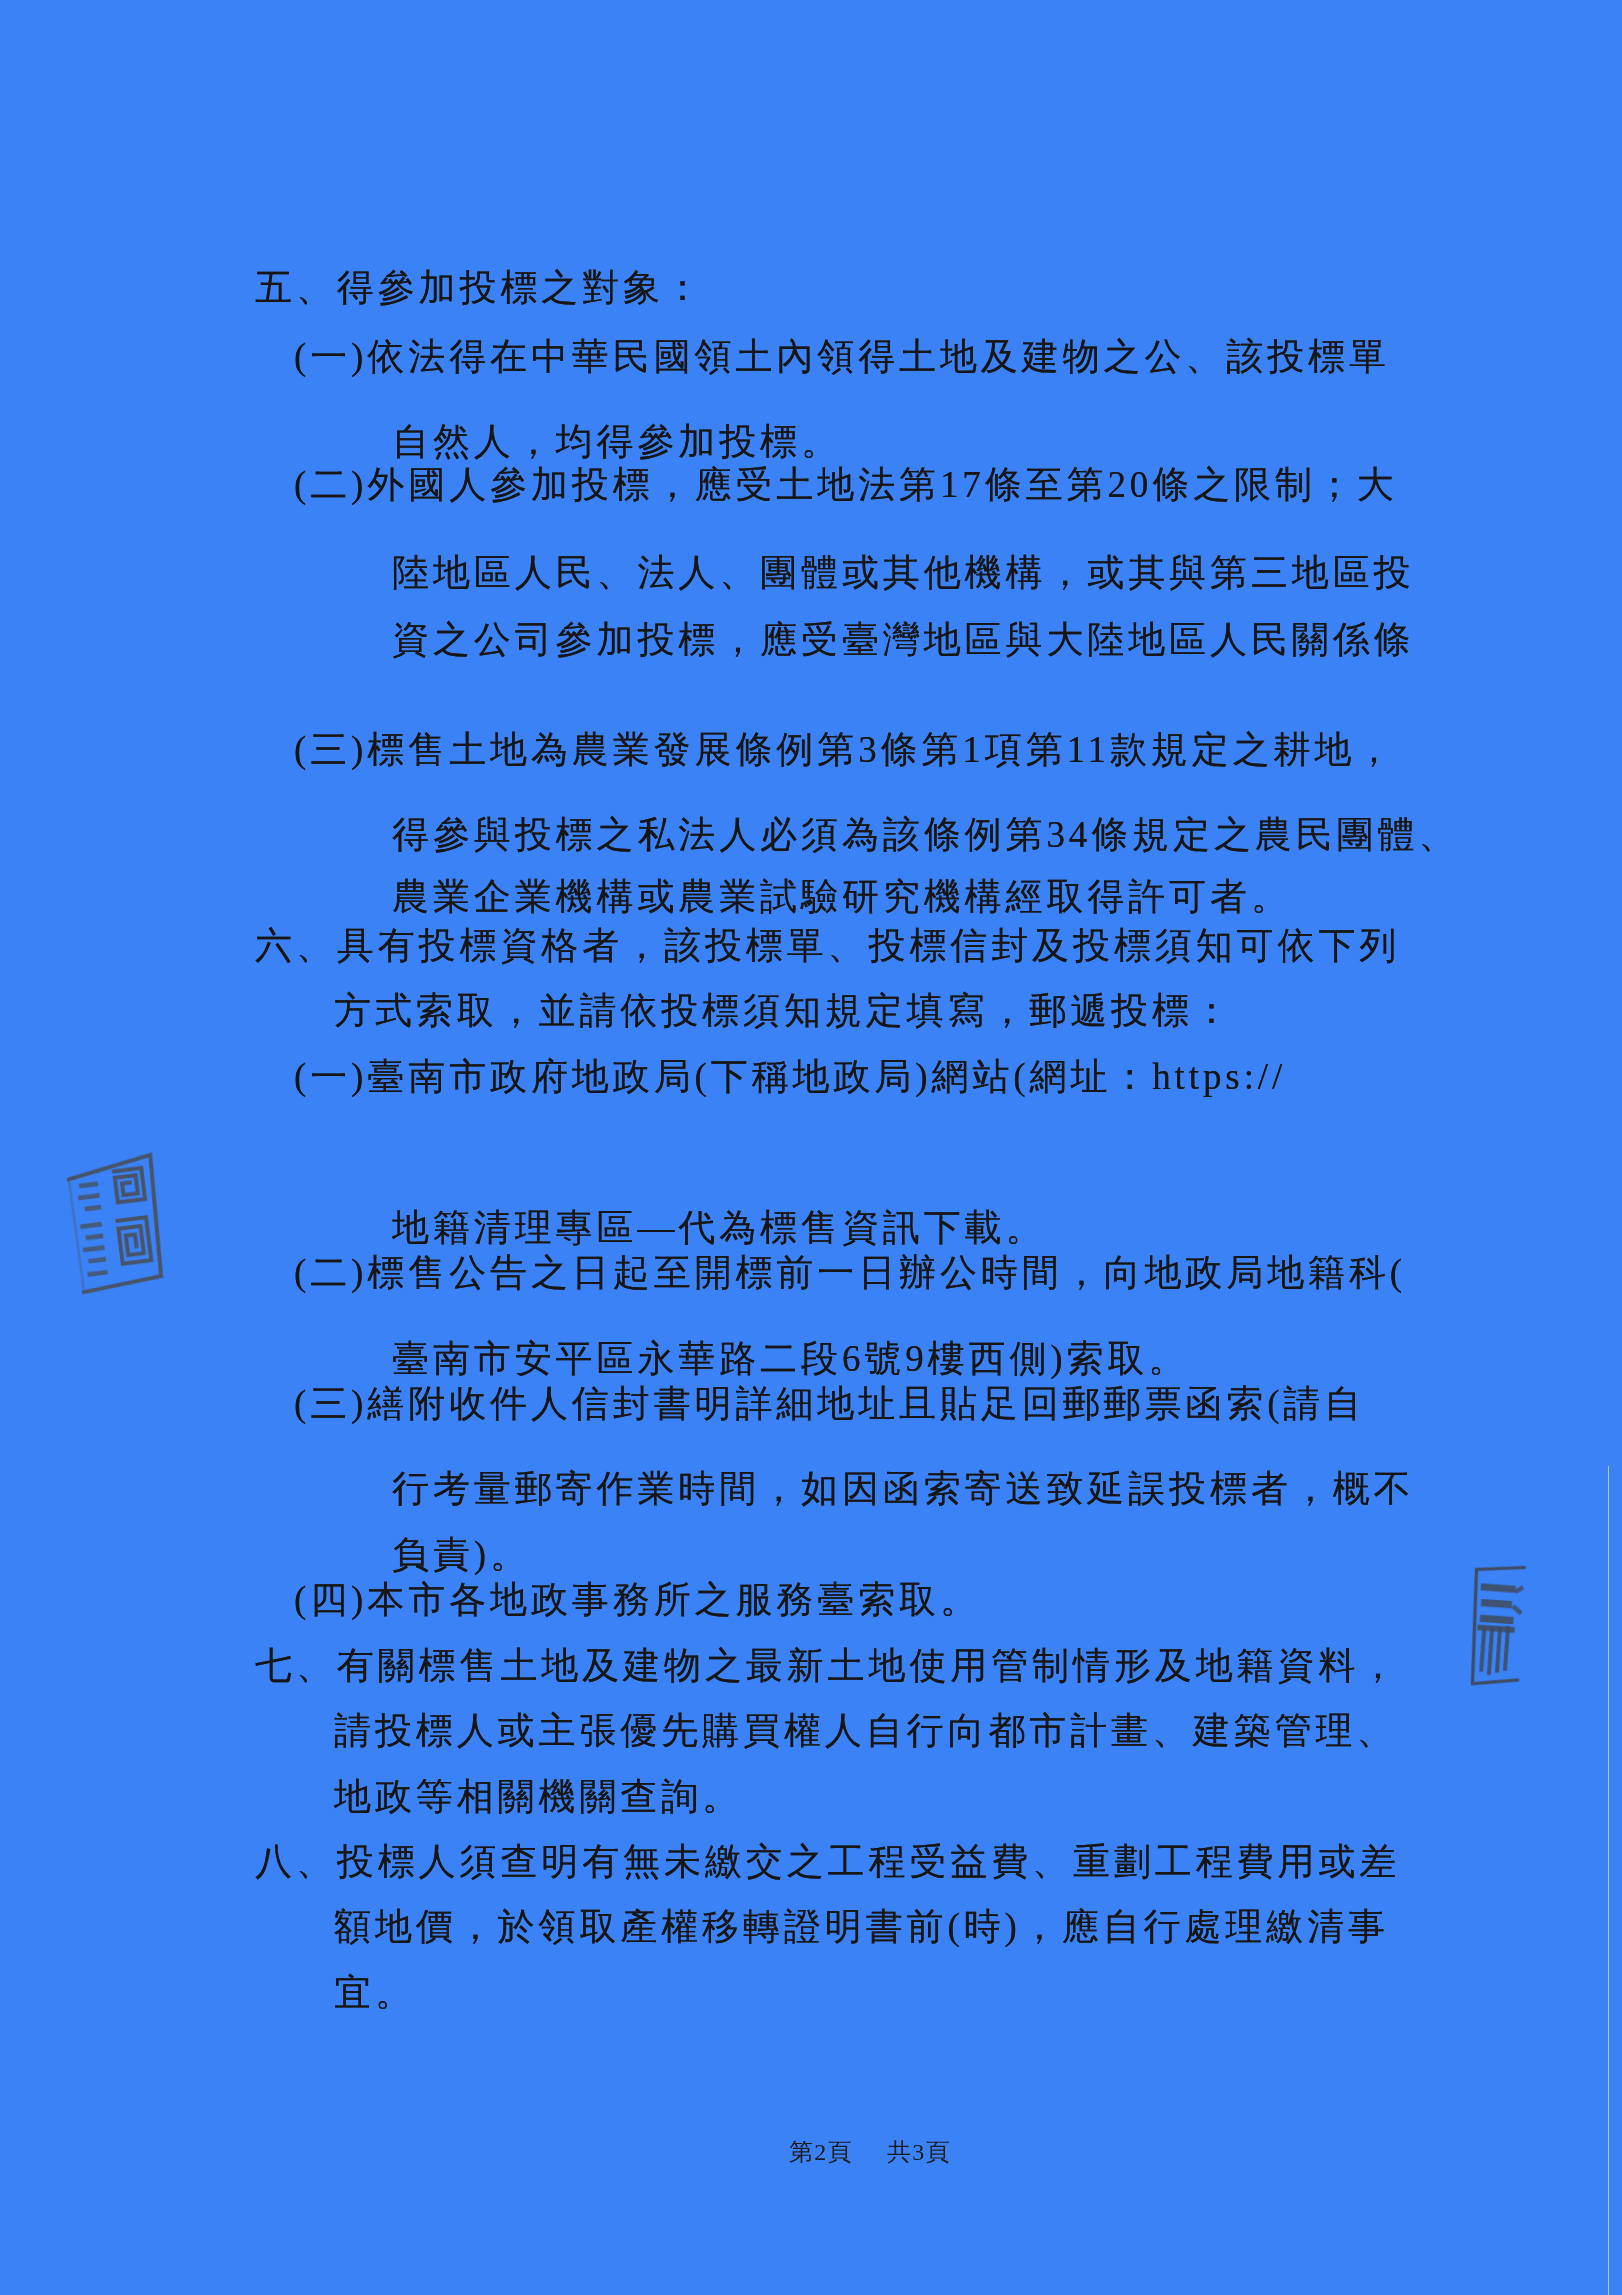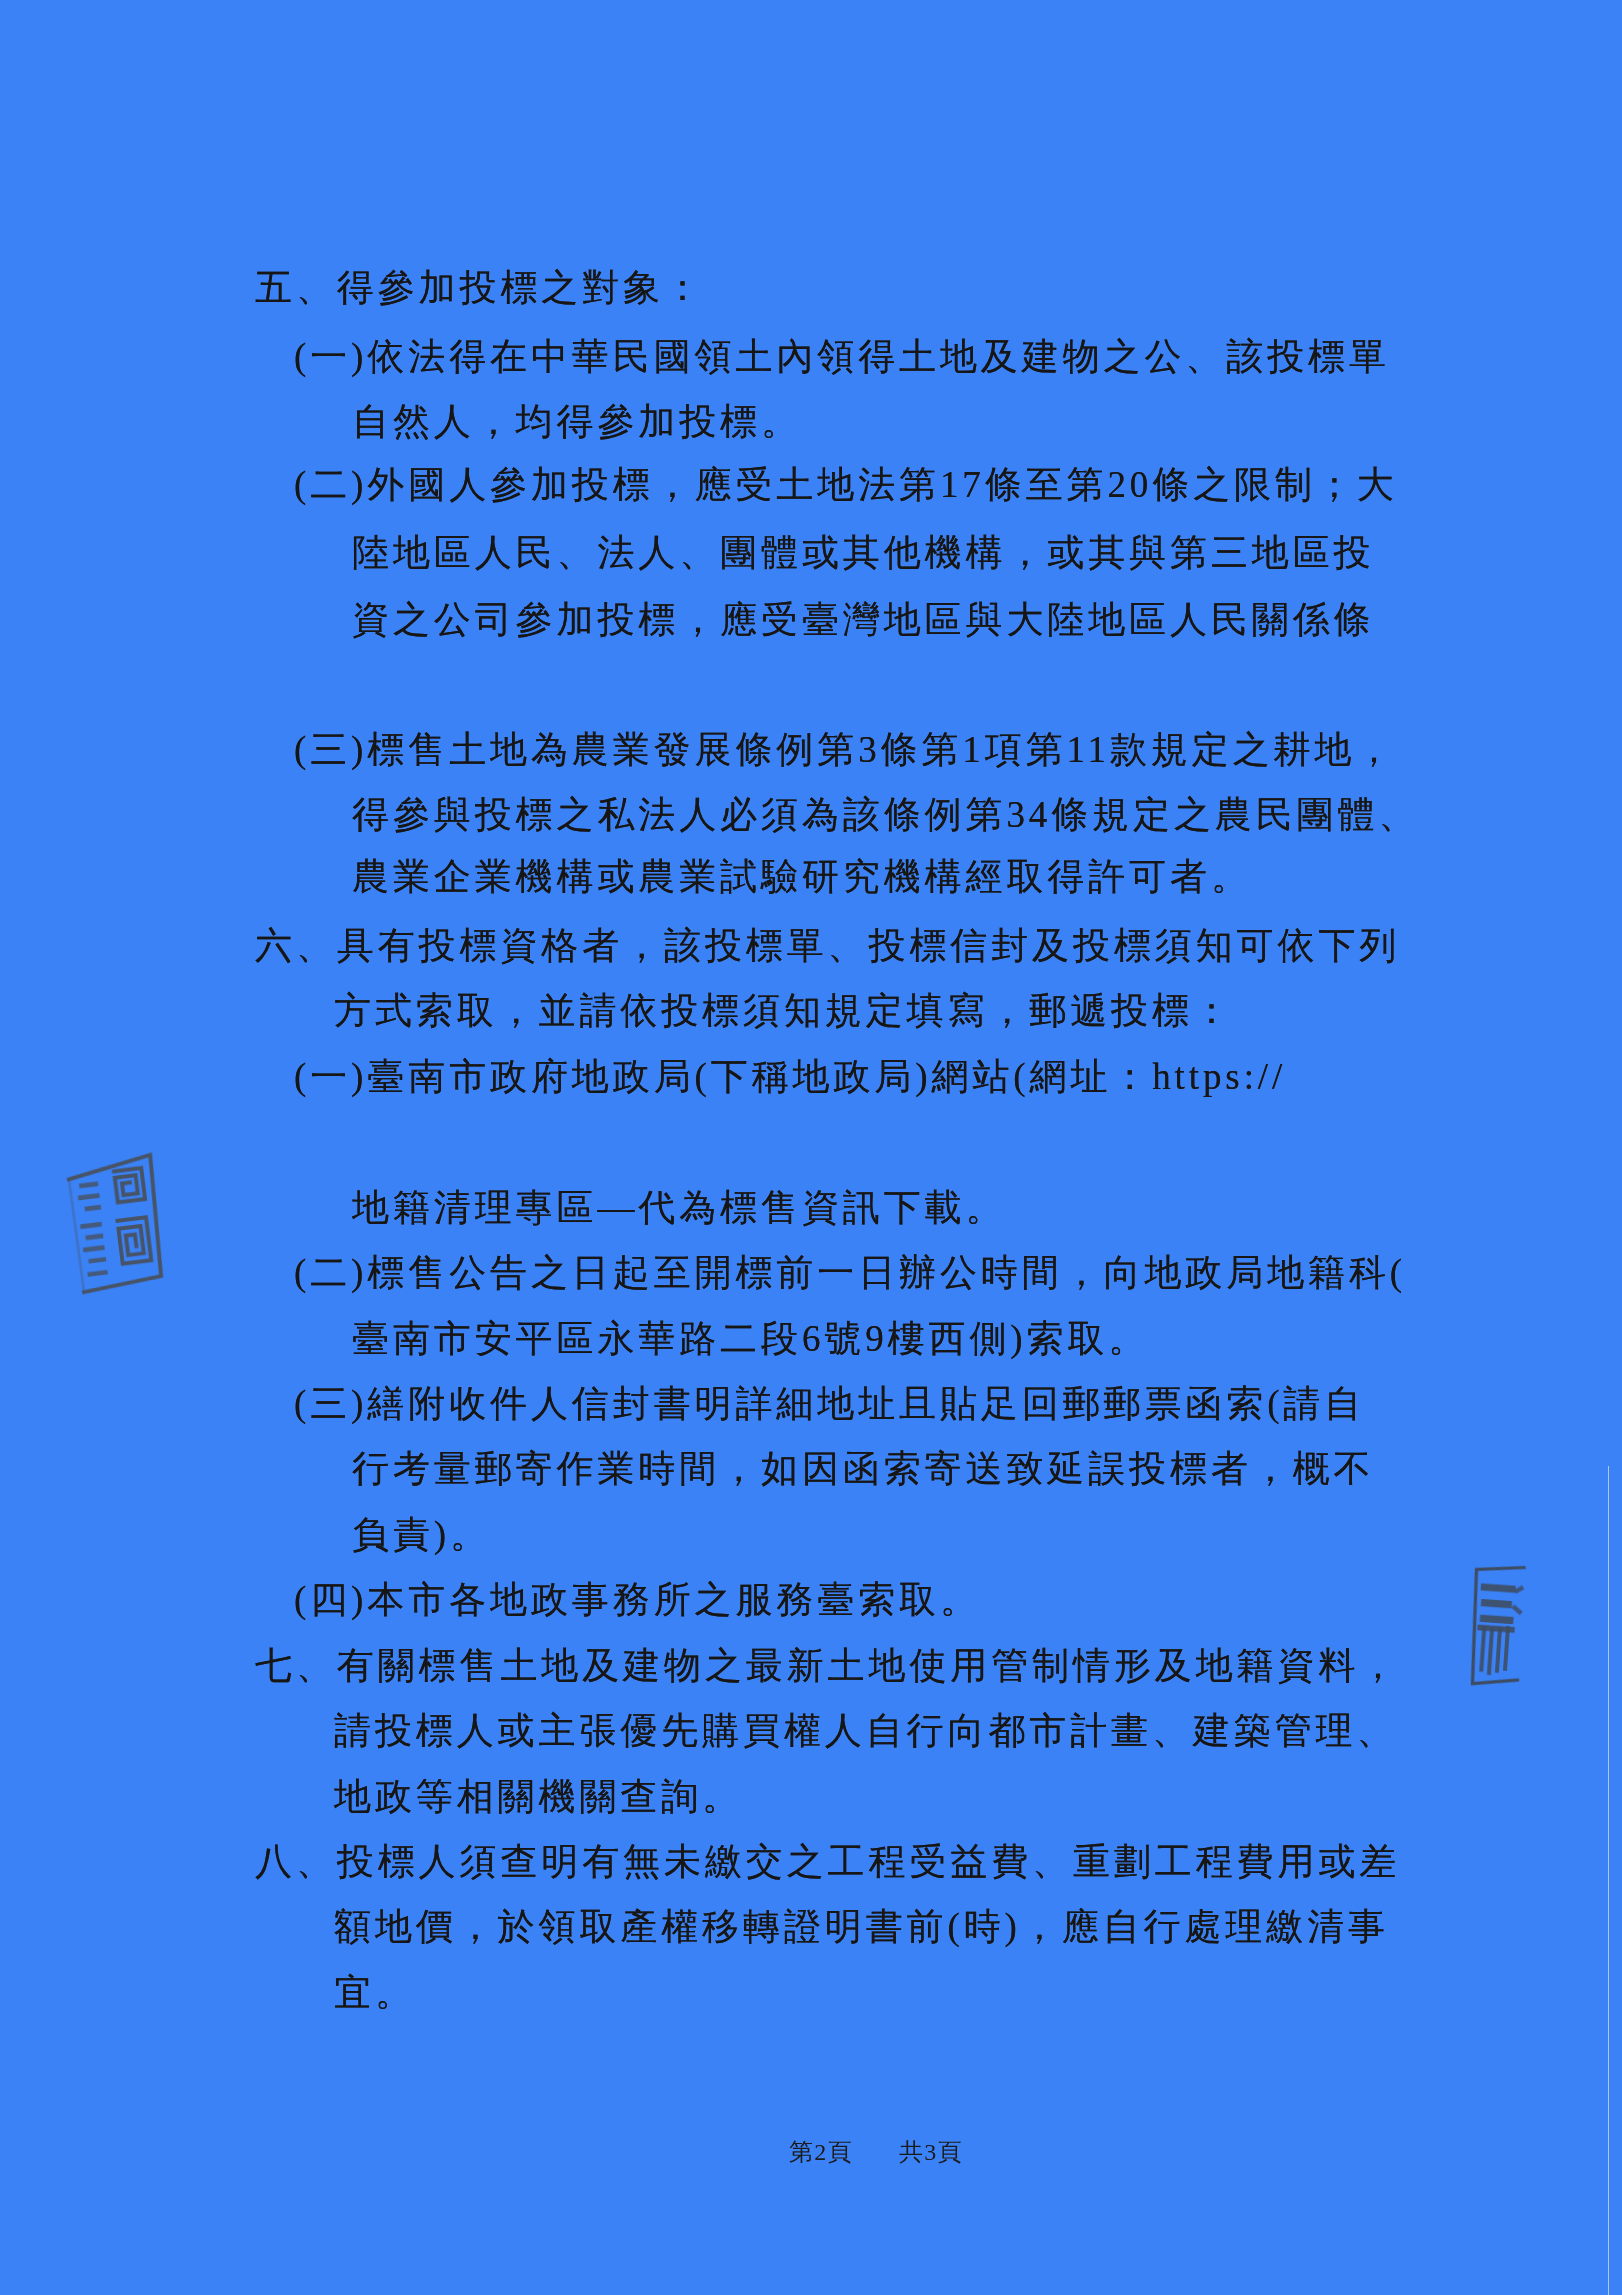--- a/index.html
+++ b/index.html
@@ -20,27 +20,27 @@
     letter-spacing:3.9px;
     line-height:39px;
     color:#161616;
     white-space:nowrap;
     text-shadow:0 0 0.4px #2a2a2a;
   }
   
   .L1 {left:255px;}   
   .L1C{left:334px;}   
   .L2 {left:294px;}   
-  .L2C{left:352px;}   
+  .L2C{left:392px;margin-top:20px;}   
 
   .footer{
     position:absolute;
     top:2136px;left:789px;
     display:flex;
-    gap:46px;
+    gap:34px;
     font-size:24px;
     letter-spacing:1.3px;
     color:#1b1b1b;
   }
 
   .stamp{
     position:absolute;
     pointer-events:none;
     filter:blur(0.4px);
   }

